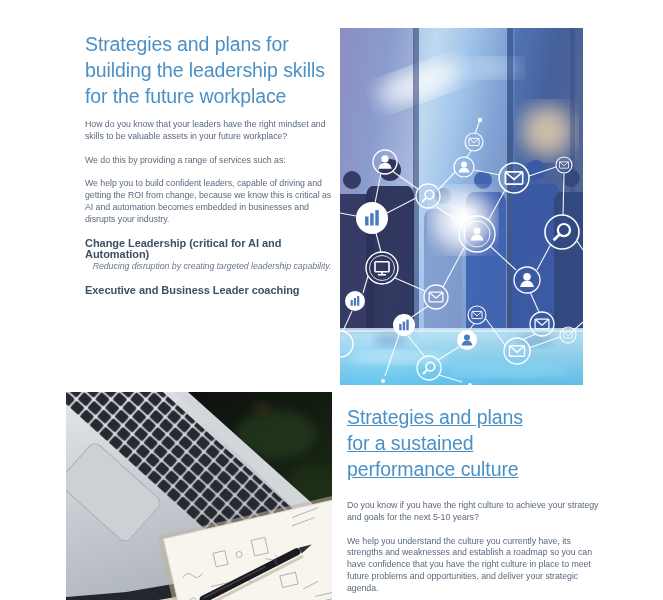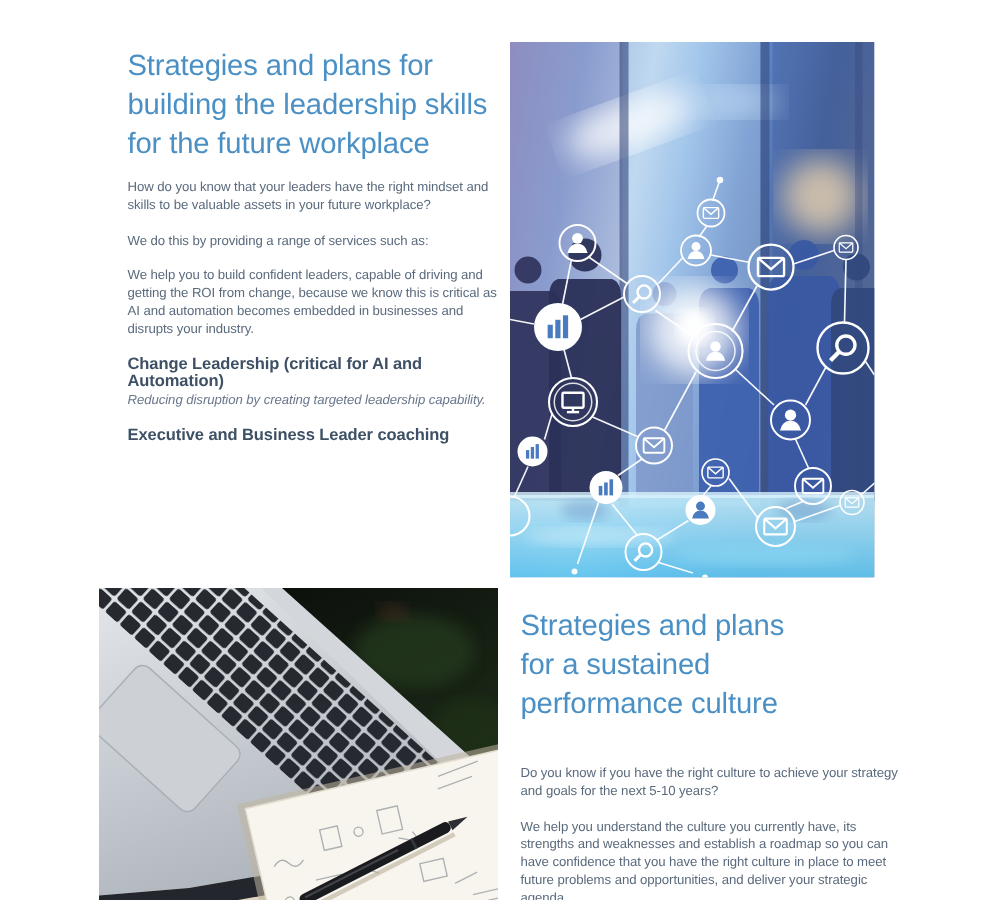--- a/index.html
+++ b/index.html
@@ -11,21 +11,21 @@
   
   .heading{
     color:#4b90c5;font-size:19.5px;line-height:26px;font-weight:400;
     white-space:pre-line;letter-spacing:-0.1px;margin:0 0 10px 0;
   }
   
   .copy{color:#5a6a7d;font-size:8.8px;line-height:11.8px;letter-spacing:-0.05px;}
   .copy p{margin:0 0 12px 0;}
   .svc{margin:0 0 12px 0;}
   .svc-title{font-weight:bold;color:#3e5065;font-size:11px;line-height:11.8px;}
-  .svc-desc{font-style:italic;color:#68768b;font-size:8.8px;line-height:11.8px;}
+  .svc-desc{font-style:italic;color:#68768b;font-size:8.8px;line-height:11.8px;text-align:center;}
   .col-top-left{left:85px;top:31px;width:254px;}
   .col-bottom-right{left:347px;top:404px;width:260px;}
   .img-frame{display:block;}
 </style>
 </head>
 <body>
 
 <div class="abs col-top-left">
   <h1 class="heading">Strategies and plans for
 building the leadership skills
@@ -341,20 +341,20 @@
   <g transform="rotate(-27 190 182)">
     <rect x="130" y="186" width="110" height="3" fill="#b9ad98" opacity="0.6"></rect>
     <rect x="128" y="177" width="112" height="7.5" rx="3.5" fill="#1a1b1f"></rect>
     <rect x="212" y="177" width="2" height="7.5" fill="#35363c"></rect>
     <polygon points="240,178 253,181 240,184.5" fill="#2e2f34"></polygon>
     <rect x="132" y="179" width="70" height="1.4" rx="0.7" fill="#4a4c52" opacity="0.8"></rect>
   </g>
 </svg>
 
 <div class="abs col-bottom-right">
-  <h2 class="heading" style="margin-bottom:28px;">Strategies and plans
+  <h2 class="heading" style="margin-bottom:18px;text-decoration:underline;">Strategies and plans
 for a sustained
 performance culture</h2>
   <div class="copy">
     <p>Do you know if you have the right culture to achieve your strategy and goals for the next 5-10 years?</p>
     <p>We help you understand the culture you currently have, its strengths and weaknesses and establish a roadmap so you can have confidence that you have the right culture in place to meet future problems and opportunities, and deliver your strategic agenda.</p>
   </div>
 </div>
 
 </body></html>

